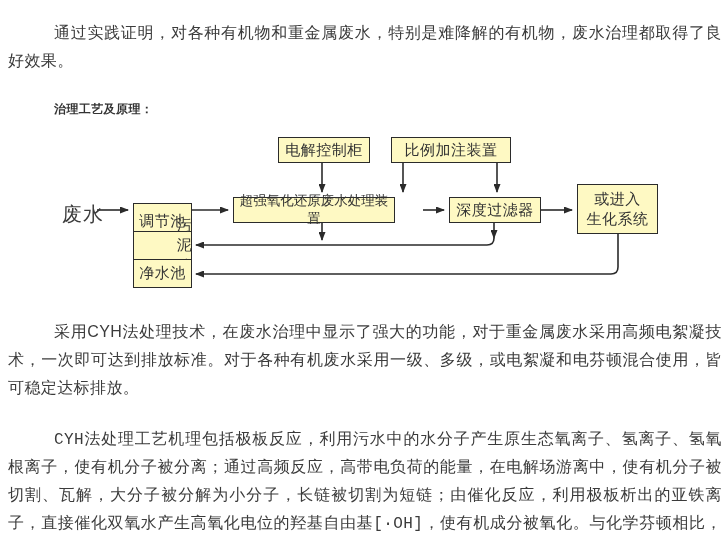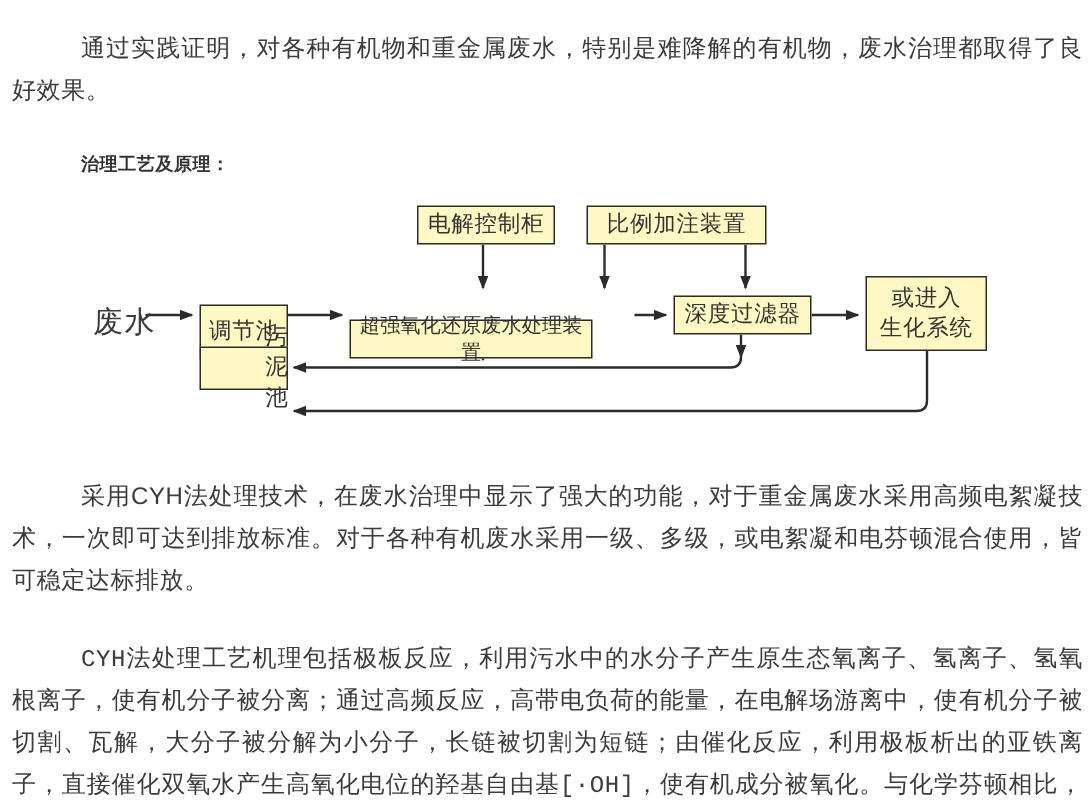--- a/index.html
+++ b/index.html
@@ -24,21 +24,21 @@
   .diagram { position:relative; width:728px; height:172px; margin:6px 0 0 -8px; }
   .diagram svg.wires { position:absolute; left:0; top:0; }
   .fc-box {
     position:absolute; box-sizing:border-box; background:#fef9c3;
     border:1.5px solid #2b2b2b; color:#333333; font-size:15px;
     display:flex; align-items:center; justify-content:center;
     text-align:center; letter-spacing:0.5px; z-index:2; line-height:1.35;
   }
   .fc-box-elec   { left:278px; top:8px;   width:92px;  height:26px; }
   .fc-box-dosing { left:391px; top:8px;   width:120px; height:26px; }
-  .fc-box-oxid   { left:233px; top:68px;  width:162px; height:26px; font-size:13.5px; letter-spacing:0;margin-top:16px; }
+  .fc-box-oxid   { left:233px; top:68px;  width:162px; height:26px; font-size:13.5px; letter-spacing:0; }
   .fc-box-filter { left:449px; top:68px;  width:92px;  height:26px; }
   .fc-box-bio    { left:577px; top:55px;  width:81px;  height:50px; flex-direction:column; line-height:20px; }
   .fc-box-adjust { left:133px; top:74px;  width:59px;  height:36px; }
   .fc-box-sludge { left:133px; top:102px; width:59px;  height:29px;padding-left:44px; }
   .fc-box-clean  { left:133px; top:130px; width:59px;  height:29px; }
   .fc-input-label {
     position:absolute; left:62px; top:72px; font-size:20px; color:#3b3b3b;
     z-index:2; letter-spacing:1px;
   }
 </style>
@@ -93,19 +93,22 @@
     <div class="fc-box fc-box-bio">
       <span>或进入</span>
       <span>生化系统</span>
     </div>
     <div class="fc-box fc-box-adjust">
       <span>调节池</span>
     </div>
     <div class="fc-box fc-box-sludge">
       <span>污泥池</span>
     </div>
+    <div class="fc-box fc-box-clean">
+      <span>净水池</span>
+    </div>
   </div>
 
   <p class="para para-cyh">采用CYH法处理技术，在废水治理中显示了强大的功能，对于重金属废水采用高频电絮凝技术，一次即可达到排放标准。对于各种有机废水采用一级、多级，或电絮凝和电芬顿混合使用，皆可稳定达标排放。</p>
 
   <p class="para para-mech">CYH法处理工艺机理包括极板反应，利用污水中的水分子产生原生态氧离子、氢离子、氢氧根离子，使有机分子被分离；通过高频反应，高带电负荷的能量，在电解场游离中，使有机分子被切割、瓦解，大分子被分解为小分子，长链被切割为短链；由催化反应，利用极板析出的亚铁离子，直接催化双氧水产生高氧化电位的羟基自由基[·OH]，使有机成分被氧化。与化学芬顿相比，可连续运行，运行成本大大降低。</p>
 
 </div>
 
 </body></html>

